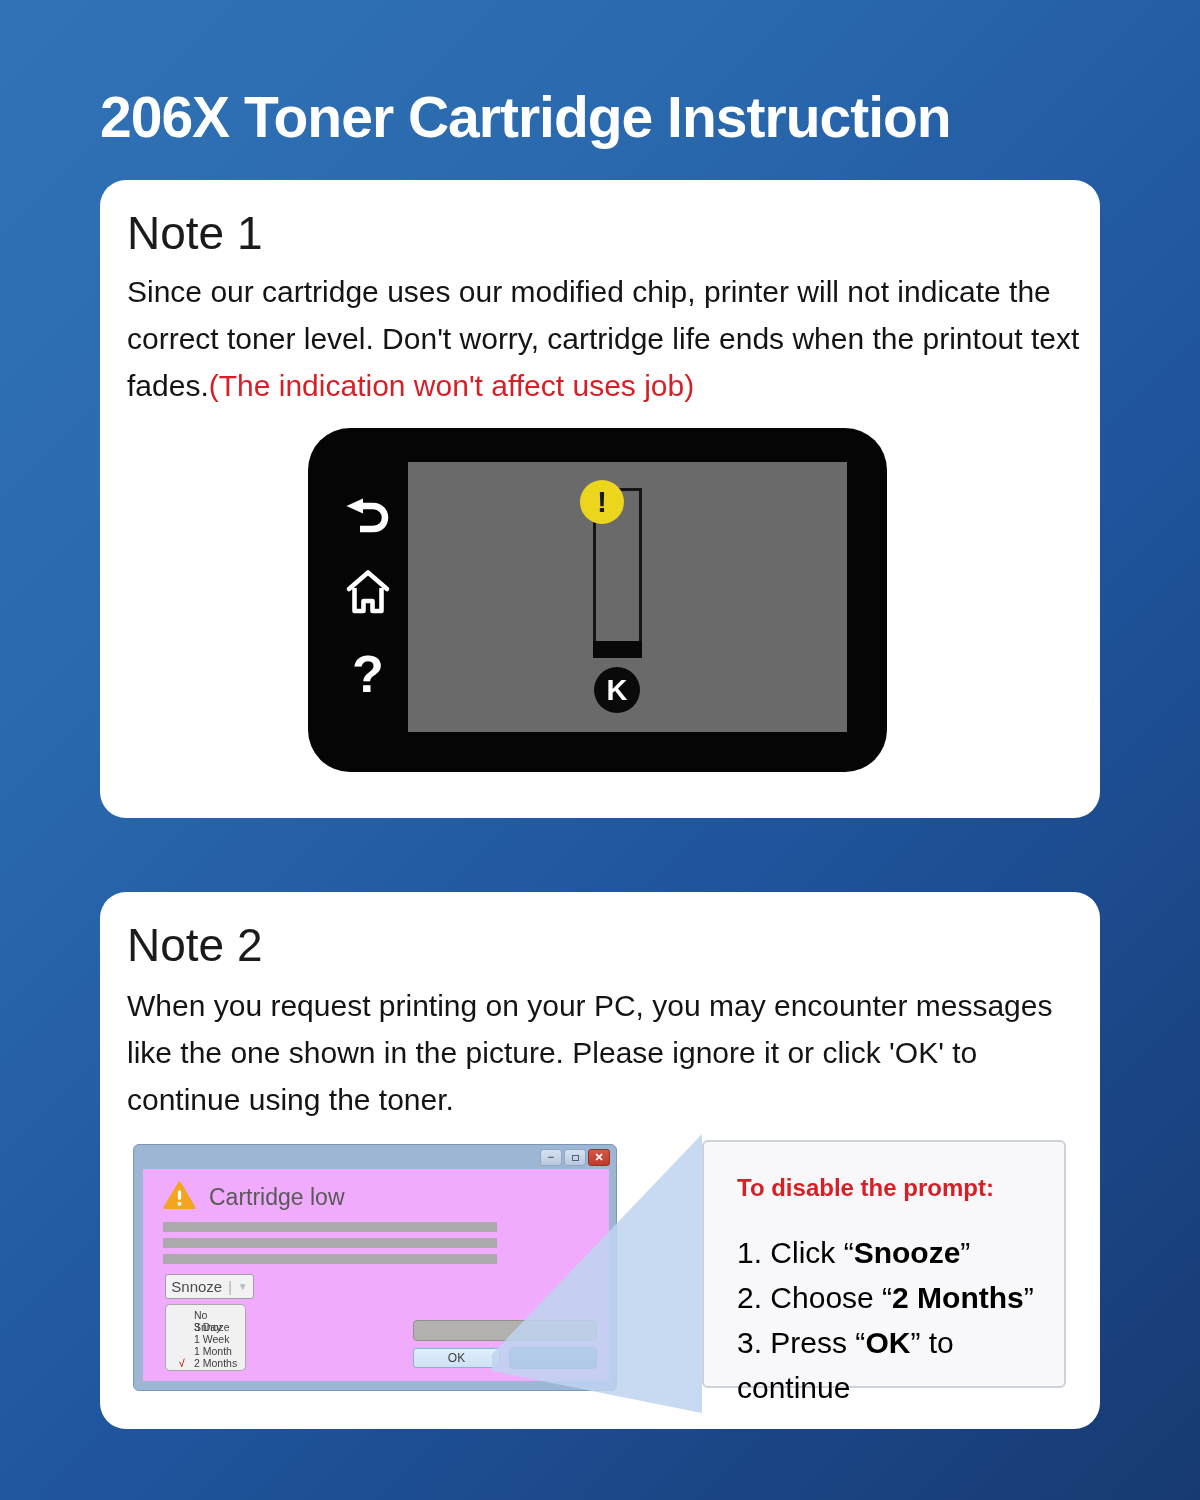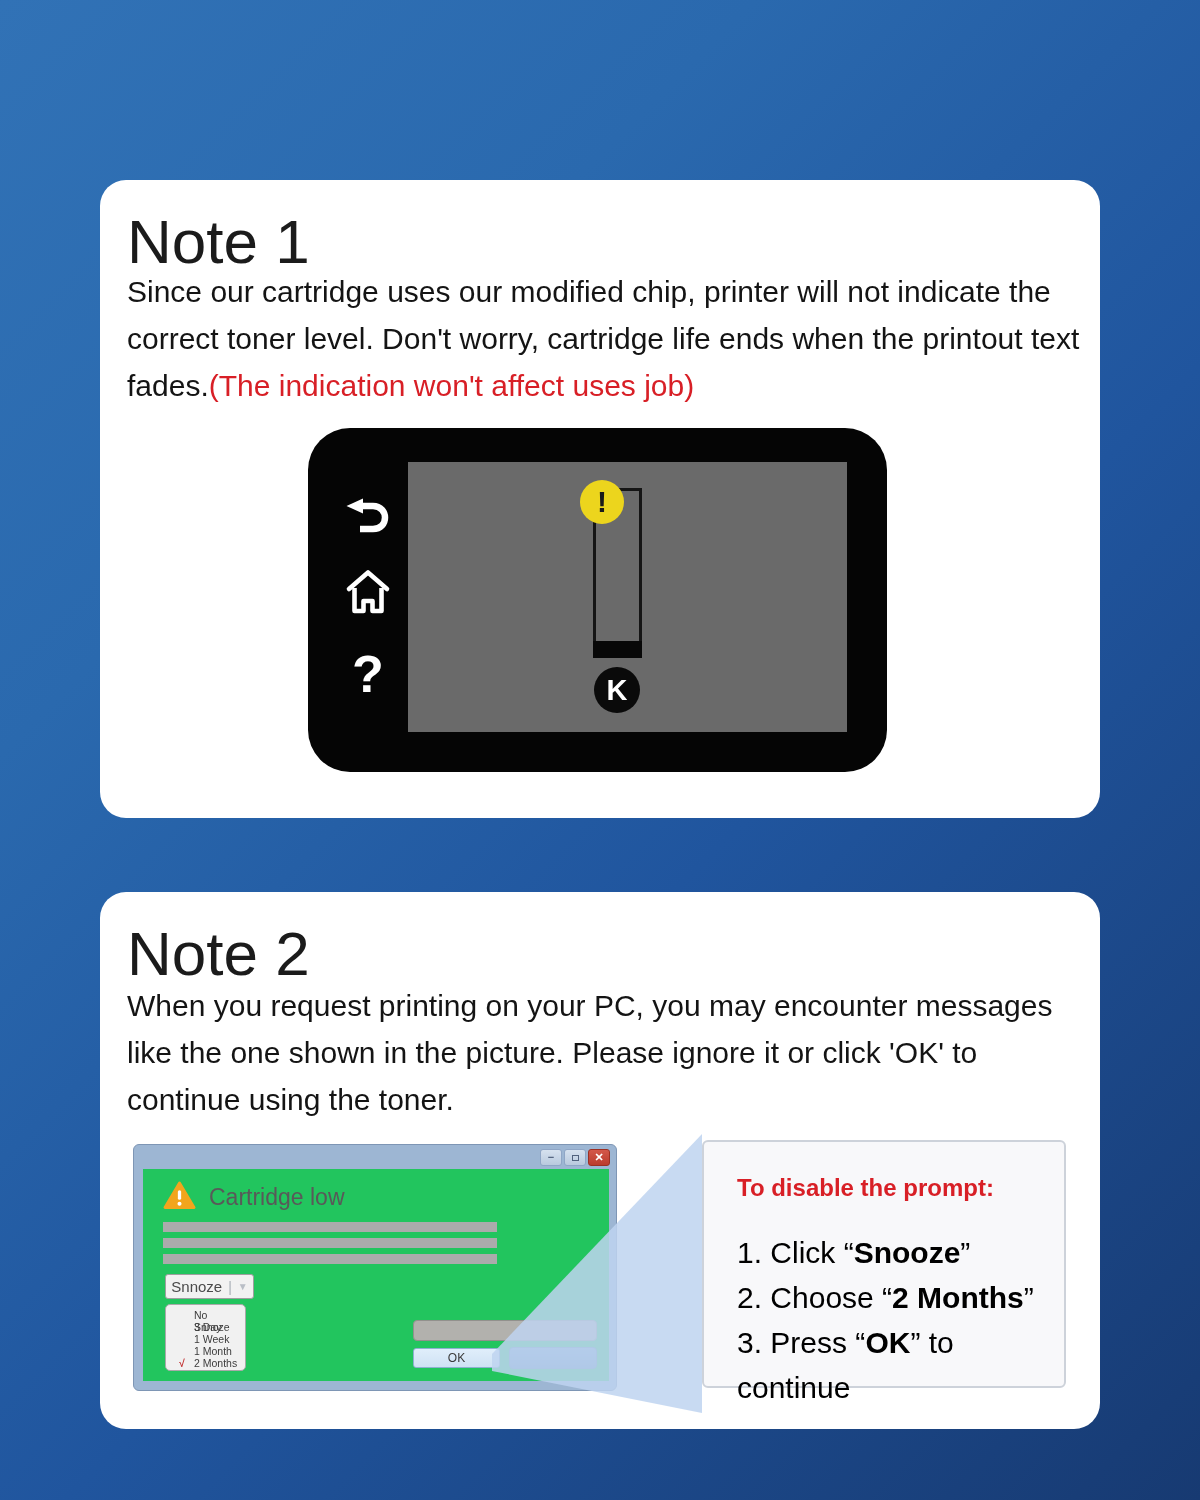--- a/index.html
+++ b/index.html
@@ -11,21 +11,21 @@
   .page-title {
     position:absolute; left:100px; top:84px; color:#ffffff;
     font-size:57px; font-weight:bold; letter-spacing:-1px;
   }
   .card {
     position:absolute; left:100px; width:1000px; background:#ffffff;
     border-radius:26px;
   }
   .card1 { top:180px; height:638px; }
   .card2 { top:892px; height:537px; }
-  .note-heading { position:absolute; left:27px; font-size:62px; font-weight:400; color:#1b1b1b; }
+  .note-heading { position:absolute; left:27px; font-size:46px; font-weight:400; color:#1b1b1b; }
   .note-body { position:absolute; left:27px; width:955px; font-size:30px; line-height:47px; color:#141414; }
   .red-text { color:#d81f26; }
 
   
   .printer { position:absolute; left:208px; top:248px; width:579px; height:344px;
     background:#050505; border-radius:42px; }
   .printer-screen { position:absolute; left:100px; top:34px; width:439px; height:270px;
     background:#6a6a6a; }
   .printer-nav { position:absolute; left:34px; top:70px; width:52px; display:flex;
     flex-direction:column; align-items:center; gap:28px; }
@@ -44,21 +44,21 @@
   .dialog { position:absolute; left:33px; top:252px; width:484px; height:247px;
     background:#9db6d3; border:1px solid #7e96b5; border-radius:6px; z-index:1; }
   .win-btn { position:absolute; top:4px; width:22px; height:17px; border-radius:3px;
     background:linear-gradient(#d6e1ef,#b9cade); border:1px solid #8fa6c6;
     color:#51627e; font-size:11px; font-weight:bold; line-height:14px; text-align:center; }
   .win-btn.minimize { left:406px; }
   .win-btn.maximize { left:430px; }
   .max-glyph { display:inline-block; width:7px; height:6px; border:1.5px solid #51627e; margin-top:4px; }
   .win-btn.close { left:454px; background:linear-gradient(#d3584a,#bb3c2d);
     border:1px solid #9c3023; color:#ffffff; }
-  .dialog-content { position:absolute; left:9px; top:24px; width:466px; height:212px; background:#22c55e; }
+  .dialog-content { position:absolute; left:9px; top:24px; width:466px; height:212px; background:#f0abfc; }
   .dlg-header { position:absolute; left:20px; top:12px; display:flex; align-items:center; gap:13px; }
   .dlg-title { font-size:23px; color:#595959; }
   .ph-bar { position:absolute; left:20px; width:334px; height:10px; background:#ababab; }
   .snooze-btn { position:absolute; left:22px; top:105px; width:89px; height:25px;
     background:#f2f2f2; border:1px solid #9f9f9f; border-radius:3px;
     display:flex; align-items:center; justify-content:center; gap:6px;
     font-size:15px; color:#4a4a4a; }
   .snooze-divider { color:#aab0b8; font-size:14px; }
   .snooze-arrow { color:#b9bec6; font-size:10px; }
   .dropdown { position:absolute; left:22px; top:135px; width:81px; height:67px;
@@ -81,20 +81,21 @@
   .tip-panel { position:absolute; left:602px; top:248px; width:364px; height:248px;
     background:#f8f8fa; border:2px solid #cdd2da; border-radius:6px; z-index:3; }
   .tip-heading { position:absolute; left:33px; top:32px; font-size:24px; font-weight:bold; color:#d81f26; }
   .tip-steps { position:absolute; left:33px; top:88px; font-size:30px; color:#000000; line-height:45px; }
 </style>
 </head>
 <body>
 
 <div class="page">
 
+  <div class="page-title">206X Toner Cartridge Instruction</div>
 
   <div class="card card1">
     <div class="note-heading" style="top:26px;">Note 1</div>
     <div class="note-body" style="top:88px;">
       <span>Since our cartridge uses our modified chip, printer will not indicate the correct toner level. Don't worry, cartridge life ends when the printout text fades.</span><span class="red-text">(The indication won't affect uses job)</span>
     </div>
 
     <div class="printer">
       <div class="printer-nav">
         <span>

